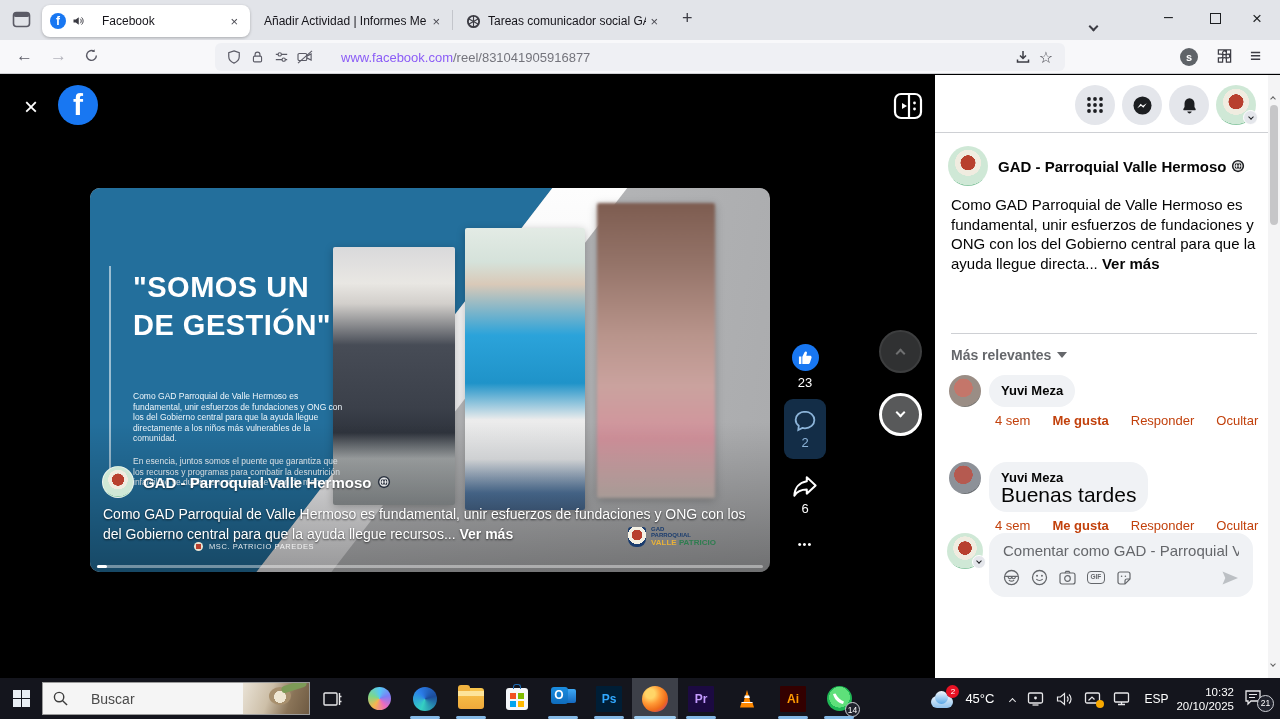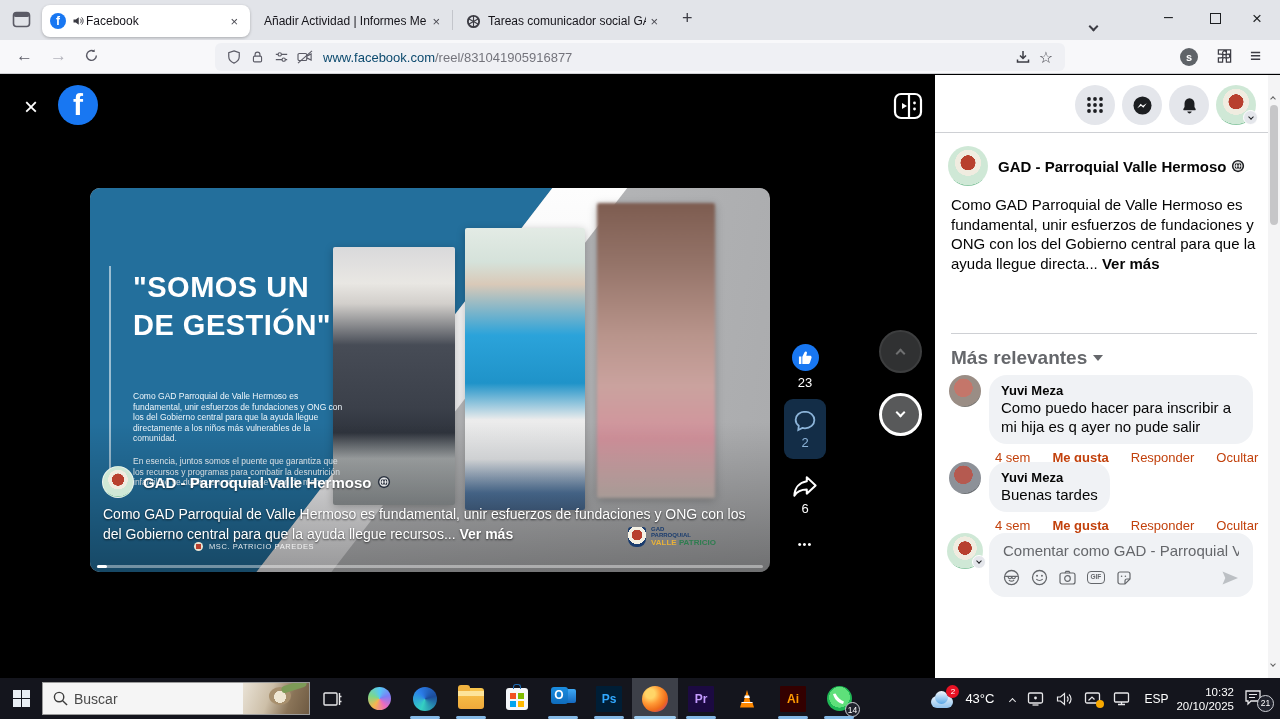--- a/index.html
+++ b/index.html
@@ -53,21 +53,21 @@
   </div>
 
   <div class="tab active abs" style="left:42px;width:208px;padding:0 8px">
     <span style="width:16px;height:16px;border-radius:50%;background:#1877f2;color:#fff;font-weight:700;font-size:12px;text-align:center;line-height:16px">f</span>
     <span style="margin-left:6px">
       <svg width="12" height="12" viewBox="0 0 16 16">
           <path d="M2 6h3l4-3v10L5 10H2z" fill="#3a3a42"></path>
           <path d="M11 5c1.8 1.5 1.8 4.5 0 6M12.7 3.2c2.8 2.4 2.8 7.2 0 9.6" stroke="#3a3a42" stroke-width="1.2" fill="none"></path>
         </svg>
     </span>
-    <span style="margin-left:2px">Facebook</span>
+    <span style="margin-left:18px">Facebook</span>
     <span class="tabx">×</span>
   </div>
 
   <div class="tab abs" style="left:256px;width:196px;padding:0 8px">
     <span style="white-space:nowrap;overflow:hidden;max-width:162px">Añadir Actividad | Informes Mensua</span>
     <span class="tabx">×</span>
   </div>
 
   <div class="abs" style="left:452px;top:10px;width:1px;height:20px;background:#c3c5cb"></div>
 
@@ -119,21 +119,21 @@
           <circle cx="10.5" cy="11" r="1.9" fill="#f8f8fa" stroke="#5b5b66" stroke-width="1.3"></circle>
         </svg>
     </span>
     <span style="margin-left:8px">
       <svg width="16" height="14" viewBox="0 0 18 16">
           <rect x="1" y="4" width="10" height="8" rx="1.5" fill="none" stroke="#5b5b66" stroke-width="1.3"></rect>
           <path d="M11 7l5-2.5v7L11 9" fill="none" stroke="#5b5b66" stroke-width="1.3"></path>
           <path d="M1 15L17 1" stroke="#5b5b66" stroke-width="1.3"></path>
         </svg>
     </span>
-    <span style="margin-left:10px;font-size:13px;color:#0c4a6e">www.facebook.com</span>
+    <span style="margin-left:28px;font-size:13px;color:#8b5cf6">www.facebook.com</span>
       <span style="font-size:13px;color:#74747c">/reel/831041905916877</span>
     <span style="margin-left:auto;margin-right:8px">
       <svg width="16" height="16" viewBox="0 0 16 16">
           <path d="M8 2v7M5 6.5L8 9.5l3-3" fill="none" stroke="#3c3c44" stroke-width="1.5"></path>
           <path d="M2.5 10.5V13h11v-2.5" fill="none" stroke="#3c3c44" stroke-width="1.5"></path>
         </svg>
     </span>
     <span style="margin-right:12px;font-size:16px;color:#3c3c44">☆</span>
   </div>
 
@@ -303,46 +303,45 @@
     </div>
 
     <div class="abs" style="left:16px;top:120px;width:306px;font-size:15px;line-height:19.5px;color:#050505">
       <span>Como GAD Parroquial de Valle Hermoso es fundamental, unir esfuerzos de fundaciones y ONG con los del Gobierno central para que la ayuda llegue directa... </span><b>Ver más</b>
     </div>
 
 
     <div class="abs" style="left:16px;top:258px;width:306px;height:1px;background:#ced0d4"></div>
 
     <div class="abs flex" style="left:16px;top:272px;color:#65676b;cursor:pointer">
-      <span style="font-size:19px;font-weight:600">Más relevantes</span>
+      <span style="font-size:14px;font-weight:600">Más relevantes</span>
       <span style="margin-left:6px;width:0;height:0;border-left:5px solid transparent;border-right:5px solid transparent;border-top:6px solid #65676b"></span>
     </div>
 
     <div class="abs" style="left:14px;top:300px">
       <div style="display:flex">
         <span style="width:32px;height:32px;border-radius:50%;background:radial-gradient(circle at 45% 40%,#c4766a 0 35%,#9a8d85 36% 70%,#7d7a76 71%);flex:none"></span>
         <div class="bubble" style="margin-left:8px;max-width:264px">
           <div style="font-size:13px;font-weight:700;color:#050505">Yuvi Meza</div>
-          <div style="font-size:15px;line-height:19px;color:#050505">Como puedo hacer para inscribir a mi hija es q ayer no pude salir</div>
         </div>
       </div>
       <div class="flex" style="margin:6px 0 0 46px;gap:22px">
         <span class="cact">4 sem</span>
         <b class="cact">Me gusta</b>
         <span class="cact">Responder</span>
         <span class="cact">Ocultar</span>
       </div>
     </div>
 
     <div class="abs" style="left:14px;top:387px">
       <div style="display:flex">
         <span style="width:32px;height:32px;border-radius:50%;background:radial-gradient(circle at 45% 40%,#b55a50 0 35%,#8d9198 36% 70%,#6e7276 71%);flex:none"></span>
         <div class="bubble" style="margin-left:8px;max-width:264px">
           <div style="font-size:13px;font-weight:700;color:#050505">Yuvi Meza</div>
-          <div style="font-size:15px;line-height:19px;color:#050505">Buenas tardes</div>
+          <div style="font-size:21px;line-height:19px;color:#050505">Buenas tardes</div>
         </div>
       </div>
       <div class="flex" style="margin:6px 0 0 46px;gap:22px">
         <span class="cact">4 sem</span>
         <b class="cact">Me gusta</b>
         <span class="cact">Responder</span>
         <span class="cact">Ocultar</span>
       </div>
     </div>
 
@@ -416,21 +415,21 @@
       </svg>
   </div>
 
   <div class="flex" style="width:268px;height:33px;background:#f5f5f5;border:1px solid #9b9b9b;position:relative">
     <span style="margin-left:10px">
       <svg width="15" height="15" viewBox="0 0 16 16">
           <circle cx="6.5" cy="6.5" r="5" fill="none" stroke="#3c3c3c" stroke-width="1.5"></circle>
           <path d="M10.3 10.3L15 15" stroke="#3c3c3c" stroke-width="1.5"></path>
         </svg>
     </span>
-    <span style="margin-left:6px;font-size:14px;color:#4a4a4a">Buscar</span>
+    <span style="margin-left:23px;font-size:14px;color:#4a4a4a">Buscar</span>
     <span style="position:absolute;right:0;top:0;width:66px;height:31px;overflow:hidden;background:linear-gradient(110deg,#e9e2d6 0%,#cdbfa8 40%,#8a7458 70%,#6e5a42 100%)">
       <span style="position:absolute;right:18px;top:4px;width:22px;height:18px;border-radius:50%;background:radial-gradient(circle at 50% 55%,#efe6d2 0 40%,#a8906e 41%)"></span>
       <span style="position:absolute;right:2px;top:0;width:26px;height:7px;border-radius:4px;background:#7d9b57;transform:rotate(-18deg)"></span>
     </span>
   </div>
 
   <div class="tkslot">
     <svg width="20" height="18" viewBox="0 0 20 18">
         <rect x="1" y="3" width="13" height="12" rx="1" fill="none" stroke="#e8e8ea" stroke-width="1.4"></rect>
         <path d="M16.5 3v12M16.5 6.5h2M16.5 11.5h2" stroke="#e8e8ea" stroke-width="1.4"></path>
@@ -511,21 +510,21 @@
     <span class="badge" style="right:2px;bottom:2px;width:15px;height:15px;font-size:8.5px">14</span>
     <span class="ind"></span>
   </div>
 
   <div style="margin-left:auto" class="flex">
     <span style="position:relative;width:28px;height:22px">
       <span style="position:absolute;left:2px;bottom:2px;width:22px;height:12px;border-radius:8px;background:linear-gradient(#eaf3fb,#8fc3ef)"></span>
       <span style="position:absolute;left:6px;bottom:6px;width:13px;height:13px;border-radius:50%;background:linear-gradient(#f6fafd,#5aa8e8)"></span>
       <span class="badge" style="right:-2px;top:-3px;width:13px;height:13px;background:#e81224;border:none;font-size:8px">2</span>
     </span>
-    <span style="margin:0 10px 0 8px;color:#fff;font-size:13px">43°C</span>
+    <span style="margin:0 10px 0 8px;color:#fff;font-size:13px">45°C</span>
 
     <span class="trayico"><i class="cv up" style="width:5px;height:5px;border-width:0 1.7px 1.7px 0"></i></span>
 
     <span class="trayico">
       <svg width="17" height="15" viewBox="0 0 17 15">
           <rect x="1.5" y="2" width="14" height="10" rx="1.5" fill="none" stroke="#e8e8ea" stroke-width="1.3"></rect>
           <circle cx="8.5" cy="7" r="1.4" fill="#e8e8ea"></circle>
           <path d="M5.5 14h6" stroke="#e8e8ea" stroke-width="1.3"></path>
         </svg>
     </span>

